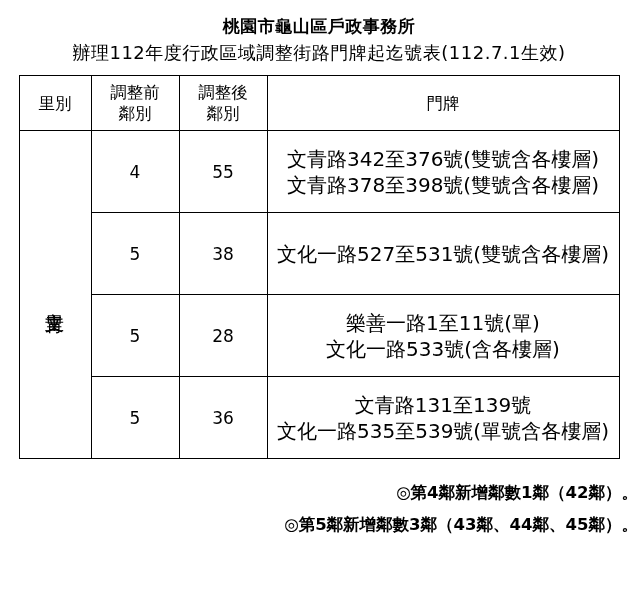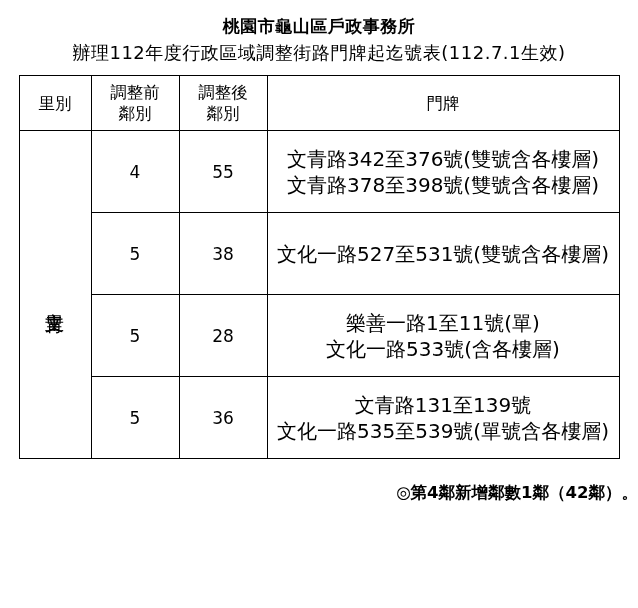--- a/index.html
+++ b/index.html
@@ -162,15 +162,18 @@
           <div>文化一路535至539號(單號含各樓層)</div>
         </td>
       </tr>
     </tbody>
   </table>
 
   <div class="notes">
     <div class="note">
       <span class="bullet">◎</span><span>第4鄰新增鄰數1鄰（42鄰）。</span>
     </div>
+    <div class="note">
+      <span class="bullet">◎</span><span>第5鄰新增鄰數3鄰（43鄰、44鄰、45鄰）。</span>
+    </div>
   </div>
 
 </div>
 
 </body></html>

